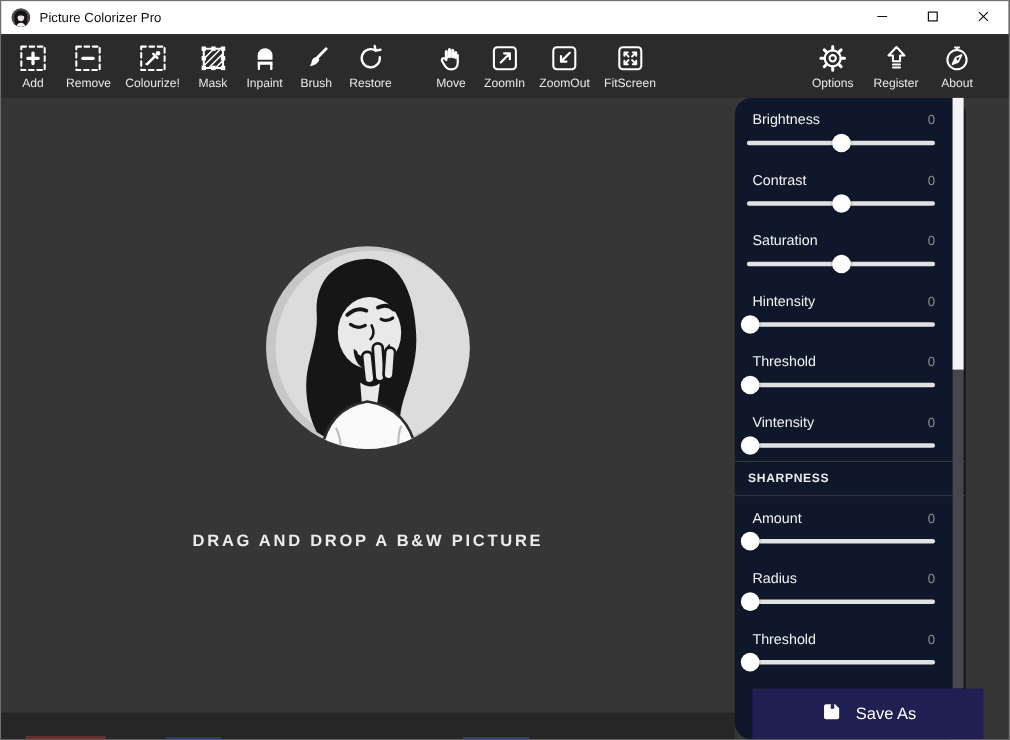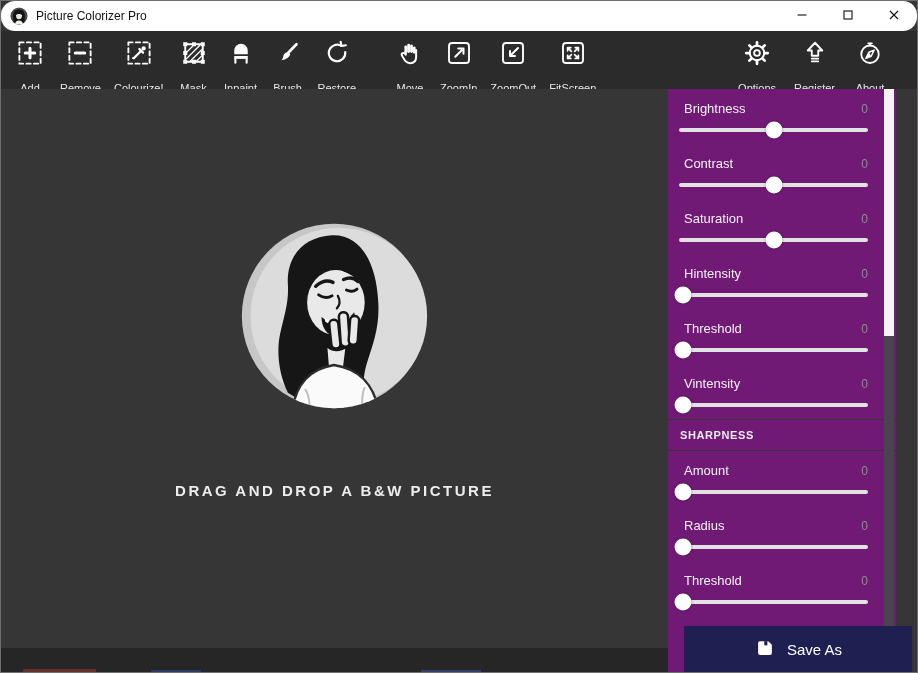--- a/index.html
+++ b/index.html
@@ -1,45 +1,45 @@
 <!DOCTYPE html>
 <html><head>
 <meta charset="utf-8">
 <style>
   html,body{margin:0;padding:0;background:#d6d6d6;font-family:"Liberation Sans",sans-serif;}
   .window{position:relative;width:916px;height:671px;border:1px solid #6f6f6f;background:#363636;overflow:hidden;}
 
   
-  .titlebar{position:absolute;top:0;left:0;right:0;height:30px;background:#ffffff;display:flex;align-items:center;padding-left:9px;box-sizing:border-box;border-radius:14px;}
+  .titlebar{position:absolute;top:0;left:0;right:0;height:30px;background:#ffffff;display:flex;align-items:center;padding-left:9px;box-sizing:border-box;}
   .app-avatar{width:18px;height:18px;border-radius:50%;overflow:hidden;flex:0 0 auto;}
   .titlebar-title{font-size:12px;color:#111;margin-left:8px;}
   .win-controls{margin-left:auto;display:flex;height:100%;}
   .win-btn{width:46px;height:100%;display:flex;align-items:center;justify-content:center;background:transparent;border:none;cursor:pointer;}
 
   
   .toolbar{position:absolute;top:30px;left:0;right:0;height:58px;background:#2b2b2b;display:flex;align-items:flex-start;padding:5px 30px 0 12px;box-sizing:border-box;}
   .tool-group{display:flex;gap:13px;}
   .tool-group.right{margin-left:auto;gap:18px;}
   .tool{display:flex;flex-direction:column;align-items:center;min-width:34px;cursor:pointer;}
   .tool.group-gap{margin-left:24px;}
   .tool-icon{height:33px;display:flex;align-items:center;justify-content:center;}
-  .tool-label{font-size:11px;color:#e9e9e9;margin-top:13px;white-space:nowrap;}
+  .tool-label{font-size:11px;color:#e9e9e9;margin-top:1px;white-space:nowrap;}
 
   
   .canvas{position:absolute;left:0;top:88px;width:667px;height:559px;background:#363636;display:flex;align-items:center;justify-content:center;}
   .dropzone{display:flex;flex-direction:column;align-items:center;margin-top:-18px;cursor:pointer;gap:42px;}
   .drop-text{margin-top:24px;font-size:15px;font-weight:bold;letter-spacing:2.5px;color:#ededed;}
   .bottom-strip{position:absolute;left:0;top:647px;width:667px;height:24px;background:#262626;}
   .frag{position:absolute;bottom:0;}
   .frag-red{left:22px;width:73px;height:3px;background:#63302d;}
   .frag-blue-a{left:420px;width:60px;height:2px;background:#343f6e;}
   .frag-blue-b{left:150px;width:50px;height:2px;background:#2e3a66;}
 
   
-  .sidebar{position:absolute;left:667px;top:88px;width:228px;height:583px;background:#701a75;box-sizing:border-box;padding:0 28px 0 11px;}
+  .sidebar{position:absolute;left:667px;top:88px;width:210px;height:583px;background:#0f172a;box-sizing:border-box;padding:0 28px 0 11px;border-radius:15px;}
   .section-header{margin:0 -28px 0 -11px;padding:9px 0 9px 12px;border-top:1px solid #343434;border-bottom:1px solid #343434;font-size:11px;font-weight:bold;letter-spacing:.6px;color:#ececec;}
   .slider-group{padding-top:12px;height:43px;}
   .slider-head{display:flex;justify-content:space-between;align-items:baseline;padding-left:5px;}
   .slider-label{font-size:13px;color:#f2f2f2;}
   .slider-value{font-size:12px;color:#8e8e8e;}
   .slider-track{position:relative;height:4px;background:#e2e2e2;border-radius:2px;margin-top:12px;cursor:pointer;}
   .slider-thumb{position:absolute;top:50%;transform:translate(-50%,-50%);width:17px;height:17px;background:#ffffff;border-radius:50%;box-shadow:0 0 2px rgba(0,0,0,.5);}
   .scrollbar{position:absolute;top:0;right:2px;width:10px;height:537px;background:#46464c;}
   .scroll-thumb{width:100%;height:247px;background:#f4f4f4;cursor:pointer;}
   .save-as{position:absolute;left:0;bottom:0;width:100%;height:46px;background:#1f1f52;border:none;display:flex;align-items:center;justify-content:center;gap:11px;color:#ffffff;font-size:15px;font-family:inherit;cursor:pointer;z-index:5;margin-left:16px;}

